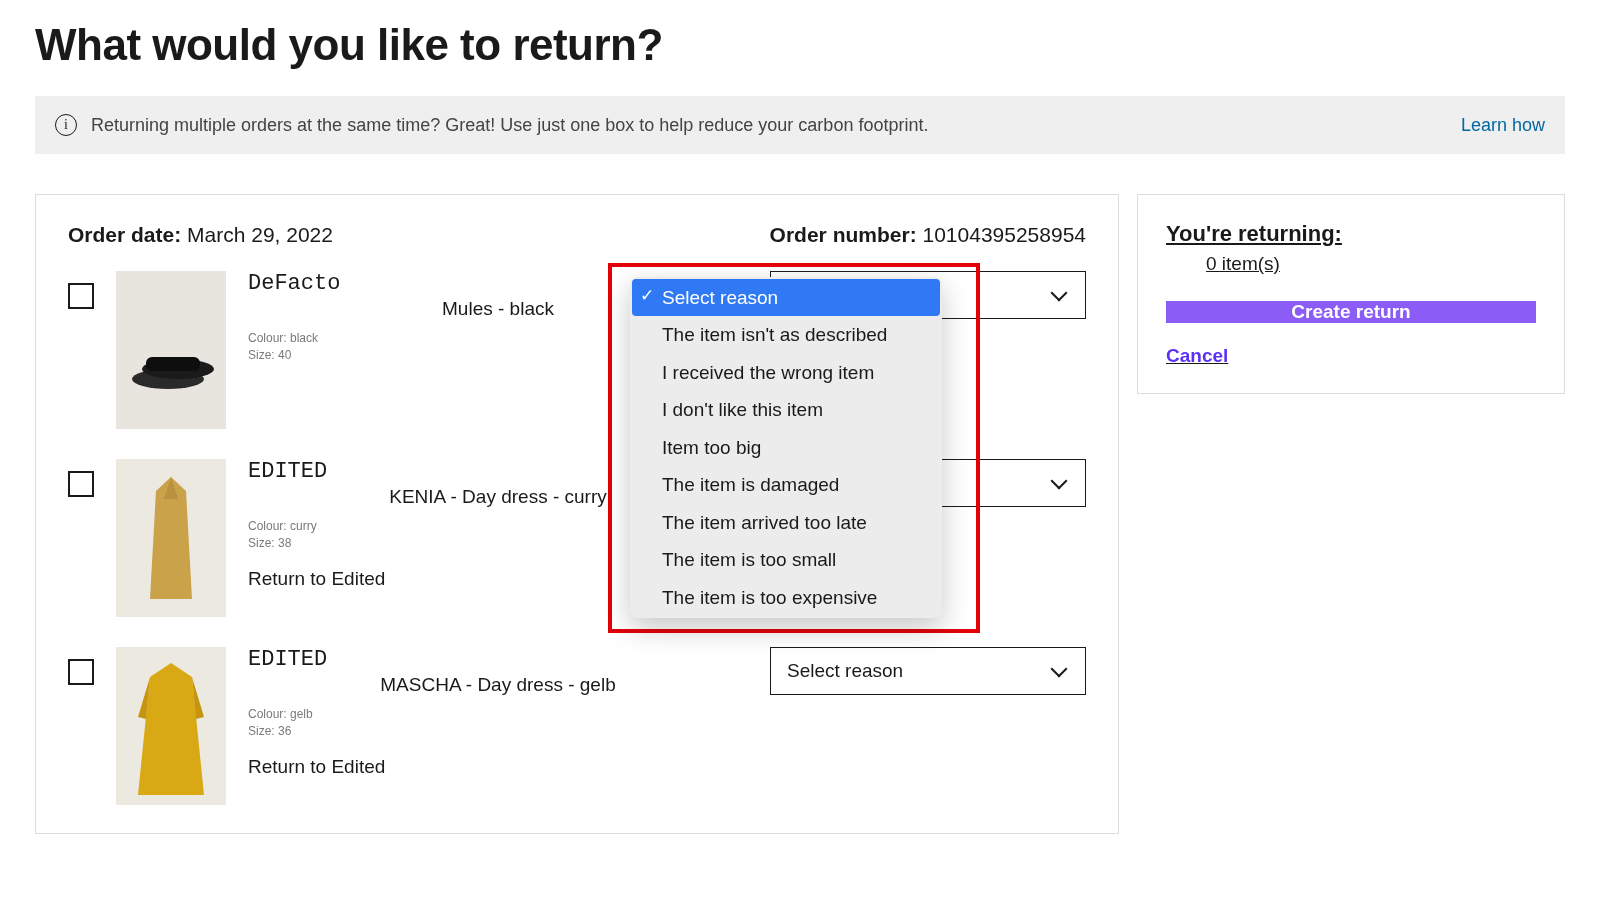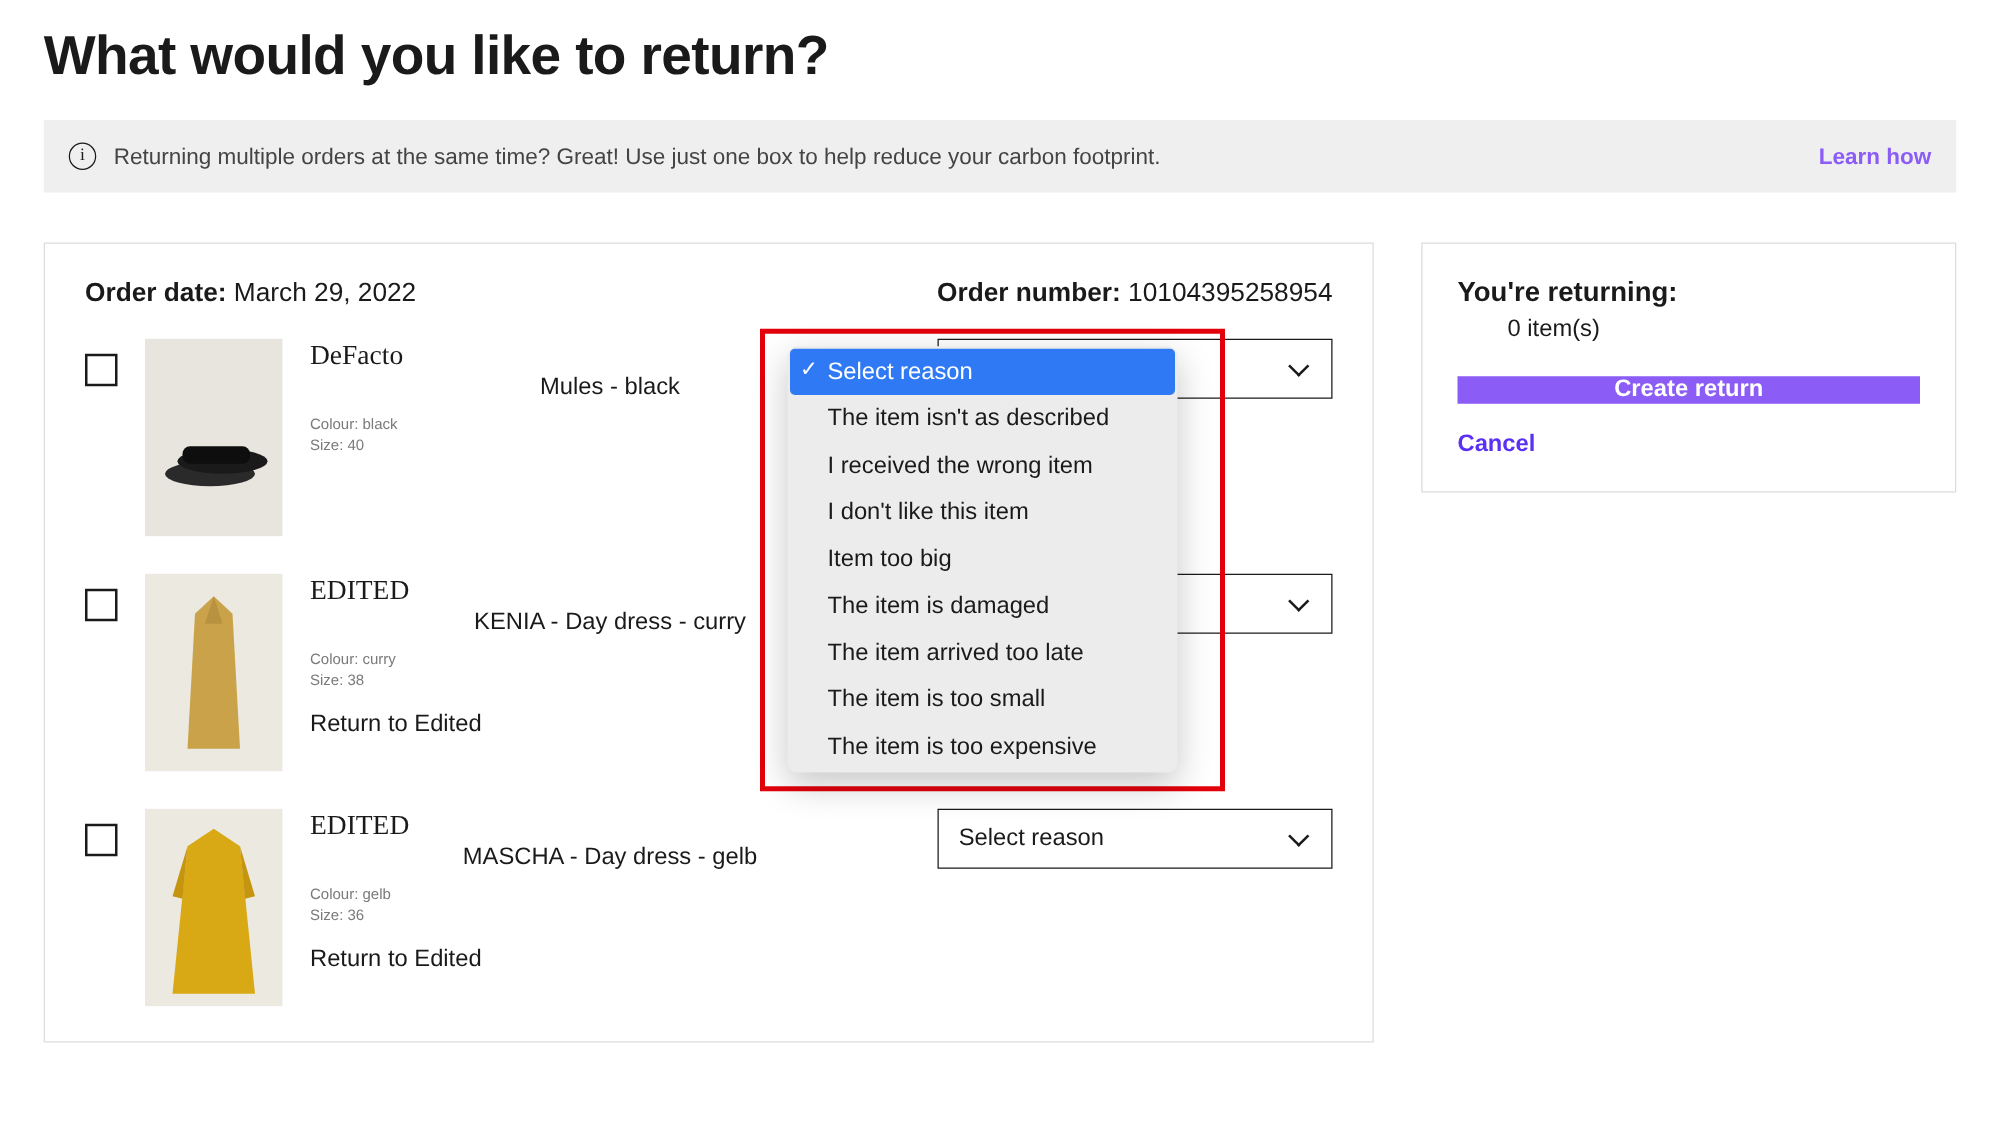--- a/index.html
+++ b/index.html
@@ -34,29 +34,29 @@
     font-size: 14px;
     margin-right: 14px;
     flex: 0 0 auto;
   }
   .info-text {
     font-size: 18px;
     color: #444;
     flex: 1 1 auto;
   }
   .learn-how {
-    color: #8b5cf6;
+    color: #0369a1;
     font-size: 18px;
-    font-weight: 700;
+    font-weight: 400;
     text-decoration: none;
     cursor: pointer;
   }
   .content {
     display: flex;
-    gap: 38px;
+    gap: 18px;
   }
   .order-card {
     flex: 1 1 auto;
     border: 1px solid #dcdcdc;
     padding: 28px 32px;
   }
   .order-header {
     display: flex;
     justify-content: space-between;
     font-size: 21px;
@@ -78,21 +78,21 @@
     flex: 0 0 auto;
   }
   .thumb {
     width: 110px; height: 158px;
     background: #eee;
     flex: 0 0 auto;
     display: flex; align-items: center; justify-content: center;
     overflow: hidden;
   }
   .details { flex: 1 1 auto; font-size: 18px; }
-  .brand { font-family: Liberation Serif, serif; font-size: 22px; margin-bottom: 2px; }
+  .brand { font-family: Liberation Mono, monospace; font-size: 22px; margin-bottom: 2px; }
   .name { font-size: 19px; margin-bottom: 10px; text-align: center; }
   .meta { color: #7a7a7a; font-size: 12px; line-height: 1.4; }
   .return-to { font-size: 19px; margin-top: 16px; }
   .select-box {
     width: 316px; height: 48px;
     border: 1px solid #1a1a1a;
     display: flex; align-items: center; justify-content: space-between;
     padding: 0 16px;
     font-size: 19px;
     cursor: pointer;
@@ -152,20 +152,21 @@
     left: 8px; top: 4px;
     font-size: 17px;
   }
   
   .summary {
     width: 428px;
     flex: 0 0 auto;
     border: 1px solid #dcdcdc;
     padding: 26px 28px;
     height: fit-content;
+    text-decoration: underline;
   }
   .summary h3 { font-size: 22px; font-weight: 700; margin-bottom: 6px; }
   .count { font-size: 19px; margin-bottom: 26px; margin-left: 40px; }
   .create-btn {
     width: 100%;
     background: #8b5cf6;
     color: #fff;
     border: none;
     padding: 0 0;
     font-size: 19px;

